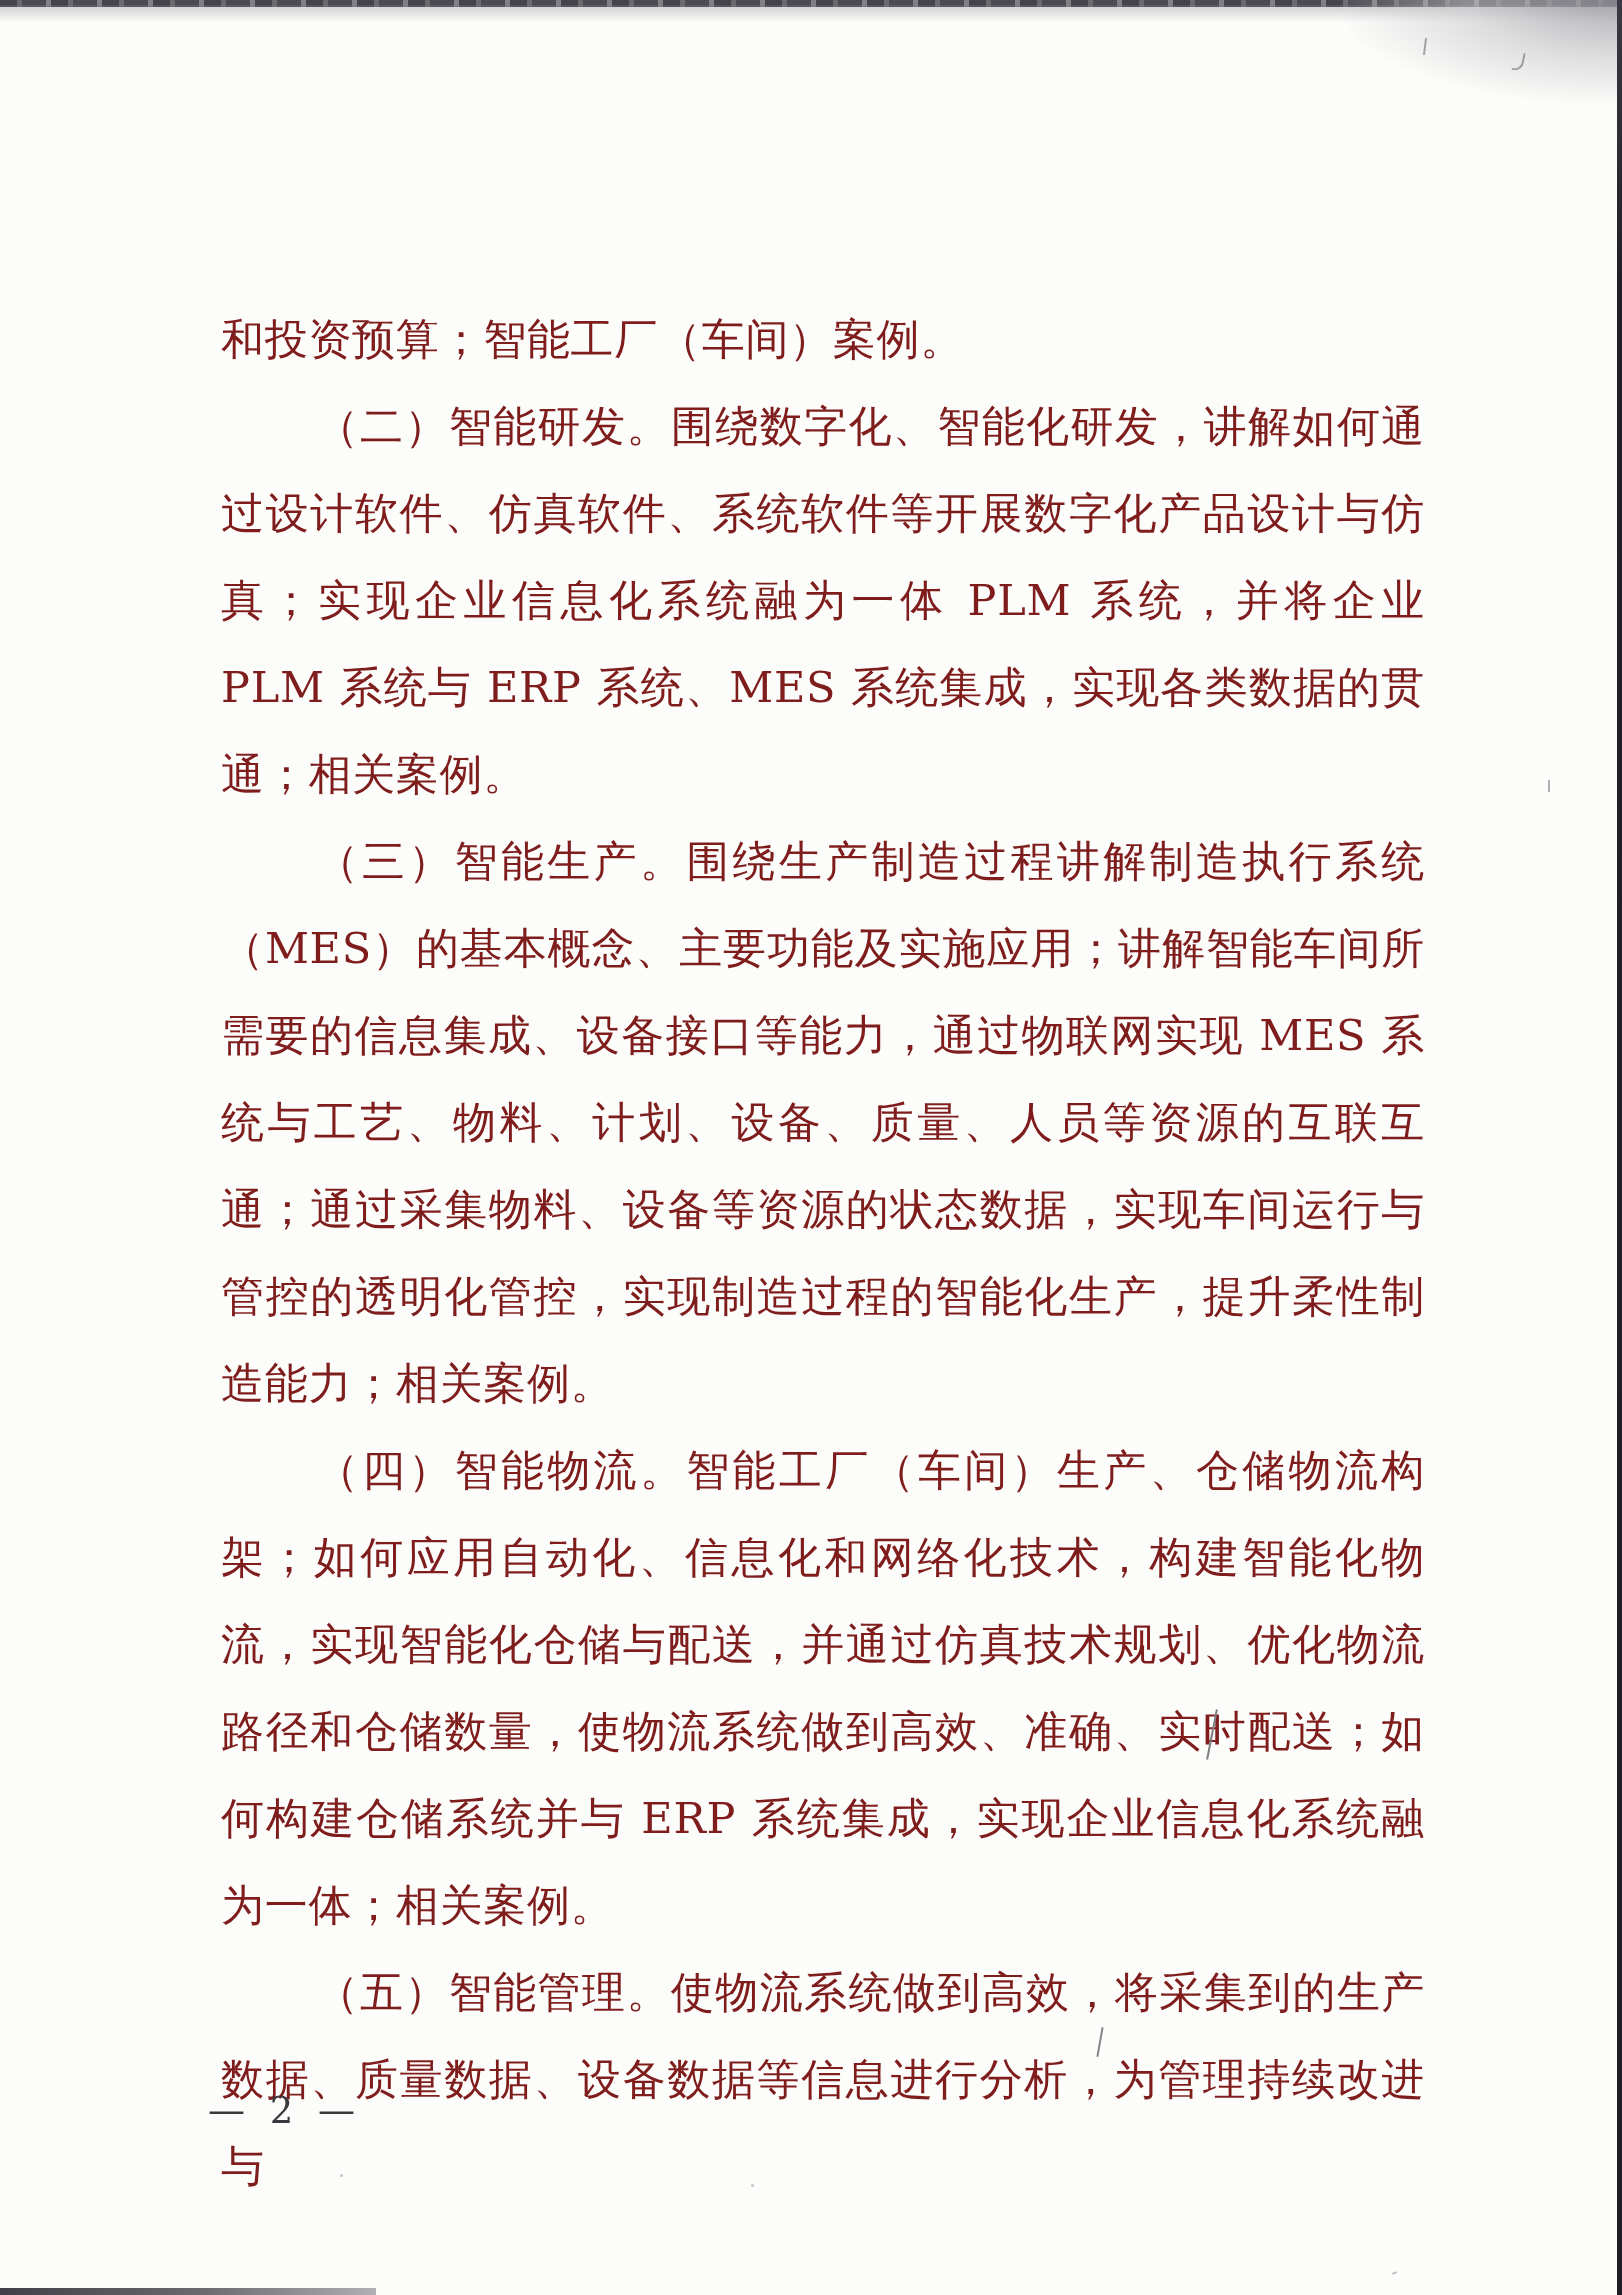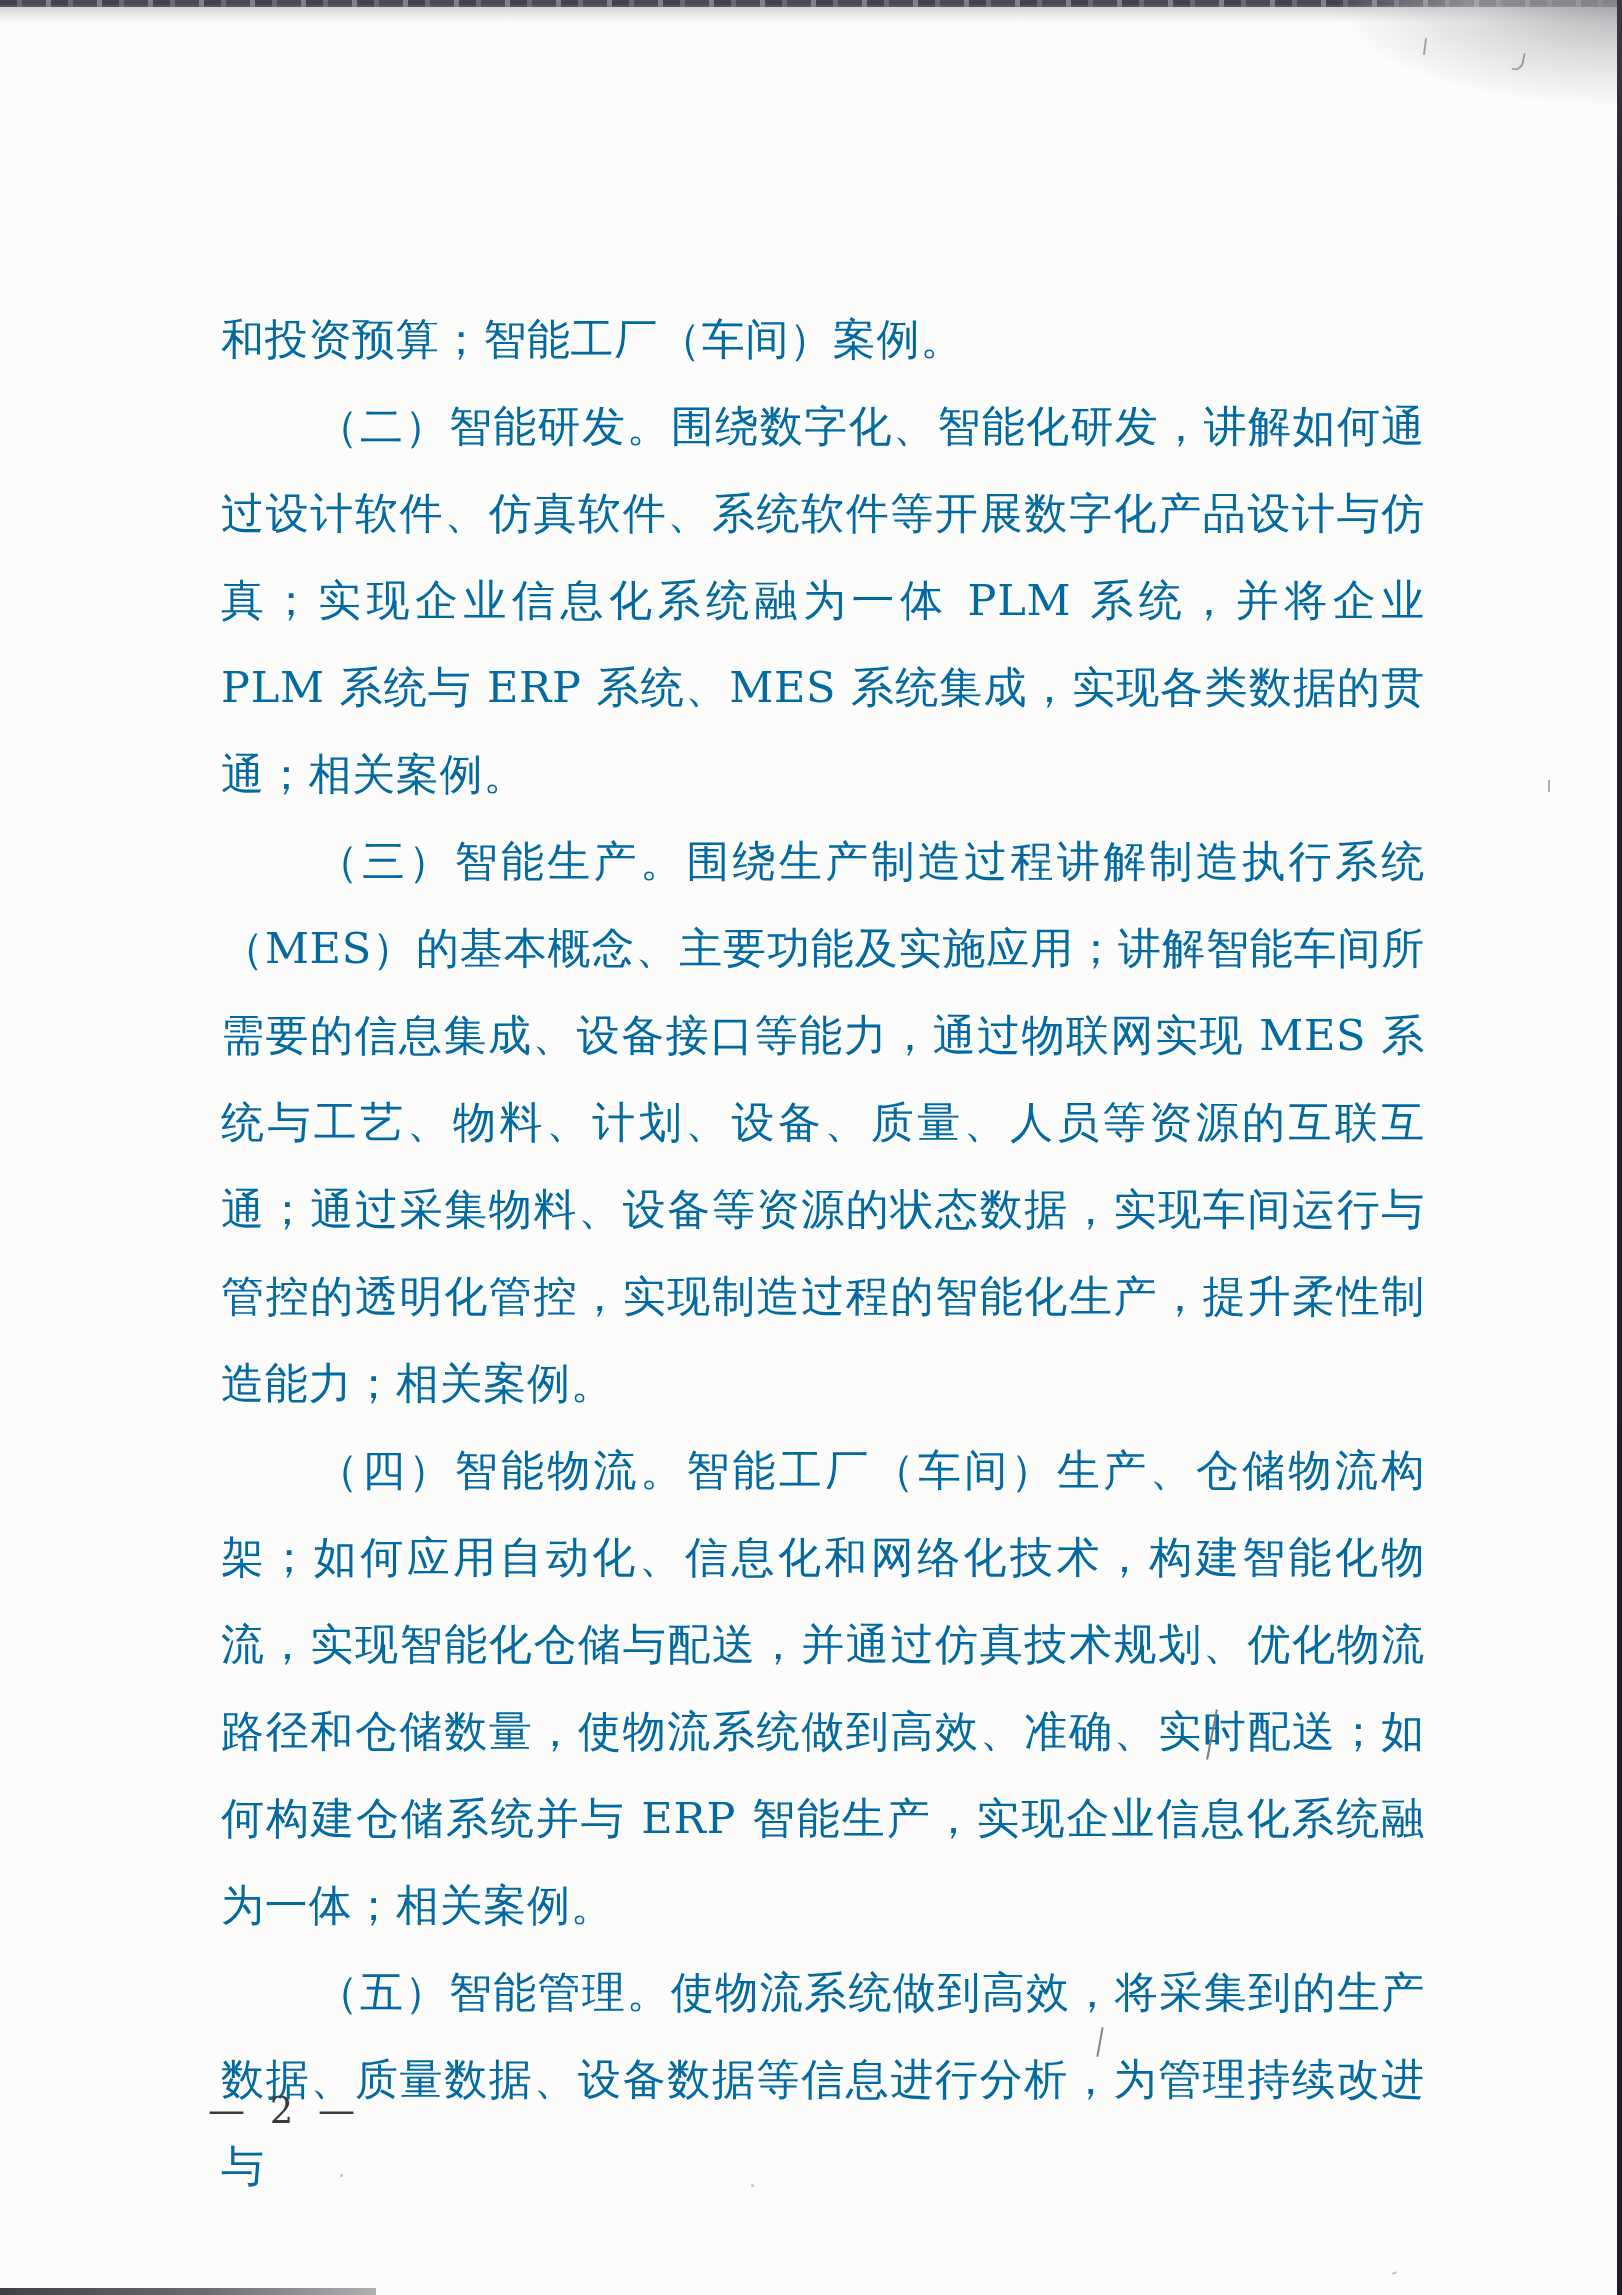--- a/index.html
+++ b/index.html
@@ -11,21 +11,21 @@
     overflow: hidden;
     font-family: "DejaVu Serif", "Liberation Serif", serif;
   }
 
   
   .text-block {
     position: absolute;
     left: 221px;
     top: 296px;
     width: 1204px;
-    color: #0369a1;
+    color: #7f1d1d;
     font-size: 43px;
     line-height: 87px;
     letter-spacing: 0.7px;
     text-align: justify;
     text-justify: inter-character;
   }
   .para { margin: 0; padding: 0; text-indent: 2.2em; }
   .para.first { text-indent: 0; }
 
   
@@ -84,21 +84,21 @@
 </style>
 </head>
 <body>
 
 <div class="page">
 
   <div class="text-block">
     <p class="para first">和投资预算；智能工厂（车间）案例。</p>
     <p class="para">（二）智能研发。围绕数字化、智能化研发，讲解如何通过设计软件、仿真软件、系统软件等开展数字化产品设计与仿真；实现企业信息化系统融为一体 PLM 系统，并将企业 PLM 系统与 ERP 系统、MES 系统集成，实现各类数据的贯通；相关案例。</p>
     <p class="para">（三）智能生产。围绕生产制造过程讲解制造执行系统（MES）的基本概念、主要功能及实施应用；讲解智能车间所需要的信息集成、设备接口等能力，通过物联网实现 MES 系统与工艺、物料、计划、设备、质量、人员等资源的互联互通；通过采集物料、设备等资源的状态数据，实现车间运行与管控的透明化管控，实现制造过程的智能化生产，提升柔性制造能力；相关案例。</p>
-    <p class="para">（四）智能物流。智能工厂（车间）生产、仓储物流构架；如何应用自动化、信息化和网络化技术，构建智能化物流，实现智能化仓储与配送，并通过仿真技术规划、优化物流路径和仓储数量，使物流系统做到高效、准确、实时配送；如何构建仓储系统并与 ERP 智能生产，实现企业信息化系统融为一体；相关案例。</p>
+    <p class="para">（四）智能物流。智能工厂（车间）生产、仓储物流构架；如何应用自动化、信息化和网络化技术，构建智能化物流，实现智能化仓储与配送，并通过仿真技术规划、优化物流路径和仓储数量，使物流系统做到高效、准确、实时配送；如何构建仓储系统并与 ERP 系统集成，实现企业信息化系统融为一体；相关案例。</p>
     <p class="para">（五）智能管理。使物流系统做到高效，将采集到的生产数据、质量数据、设备数据等信息进行分析，为管理持续改进与</p>
   </div>
 
   <div class="page-number">— 2 —</div>
 
   <div class="edge-top"></div>
   <div class="edge-top-fade"></div>
   <div class="corner-top-right"></div>
   <div class="edge-right"></div>
   <div class="edge-bottom-left"></div>

